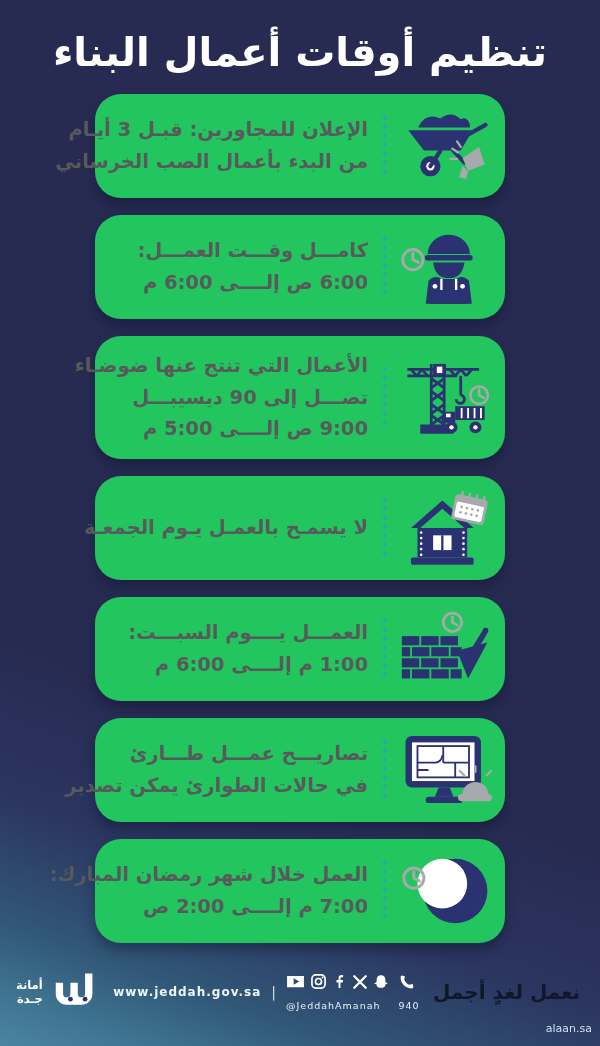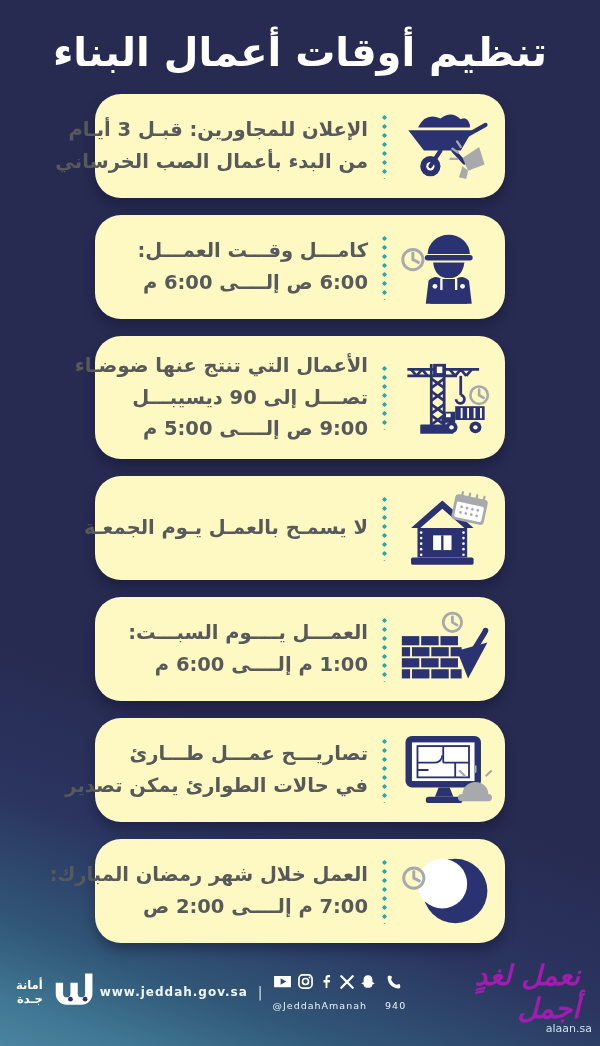--- a/index.html
+++ b/index.html
@@ -13,21 +13,21 @@
         #3f7693 96%, #4b84a0 100%);
     position:relative;
   }
   .header { padding:26px 20px 16px; text-align:center; }
   .title {
     color:#ffffff; font-size:40px; font-weight:bold;
     letter-spacing:0; line-height:1.3; direction:rtl;
   }
   .cards { width:410px; margin:0 auto; display:flex; flex-direction:column; gap:17px; }
   .card {
-    background:#fef9c3; border-radius:26px; min-height:104px;
+    background:#22c55e; border-radius:26px; min-height:104px;
     display:flex; direction:rtl; align-items:stretch;
     box-shadow:0 7px 12px rgba(10,12,35,.35);
   }
   .icon-box { width:118px; display:flex; align-items:center; justify-content:center; flex:none; }
   .dots {
     width:5px; height:66px; align-self:center; flex:none;
     background-image:radial-gradient(circle,#2ba7b0 1.9px,rgba(0,0,0,0) 2.3px);
     background-size:5px 9px; background-repeat:repeat-y; background-position:center top;
   }
   .text-box {
@@ -44,21 +44,21 @@
   .logo-text { display:flex; flex-direction:column; text-align:right; direction:rtl; }
   .logo-text span { color:#fff; font-size:11.5px; font-weight:bold; line-height:1.25; }
   .center-wrap { display:flex; align-items:center; gap:10px; }
   .website { color:#eef5f9; font-size:12px; font-weight:bold; letter-spacing:1px; }
   .pipe { color:#cfe0ea; font-size:14px; }
   .social-col { display:flex; flex-direction:column; align-items:center; gap:6px; }
   .social-row { display:flex; align-items:center; gap:6px; }
   .caption-row { display:flex; align-items:center; gap:18px; }
   .handle { color:#e8f1f7; font-size:9.5px; letter-spacing:1px; }
   .phone-num { color:#e8f1f7; font-size:9.5px; letter-spacing:1px; }
-  .slogan { color:#a21caf; font-size:28px; font-weight:bold; direction:rtl;font-style:italic; }
+  .slogan { color:#0f172a; font-size:20px; font-weight:bold; direction:rtl; }
   .watermark { position:absolute; right:8px; bottom:11px; color:#c9e2ef; font-size:11px; }
 </style>
 </head>
 <body>
 
 <div class="header">
   <div class="title">تنظيم أوقات أعمال البناء</div>
 </div>
 
 <div class="cards">

